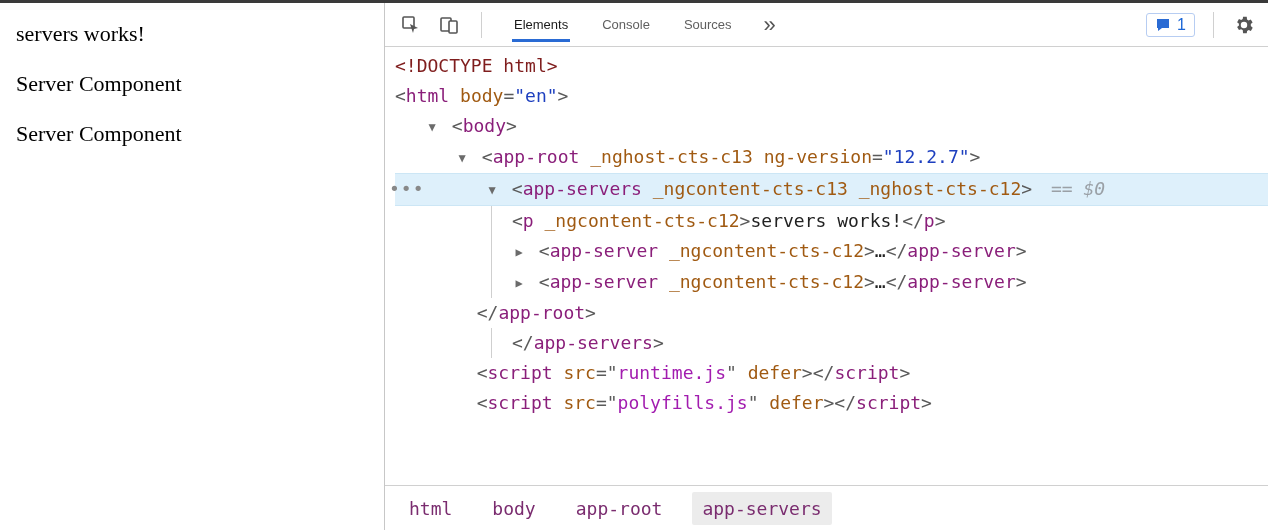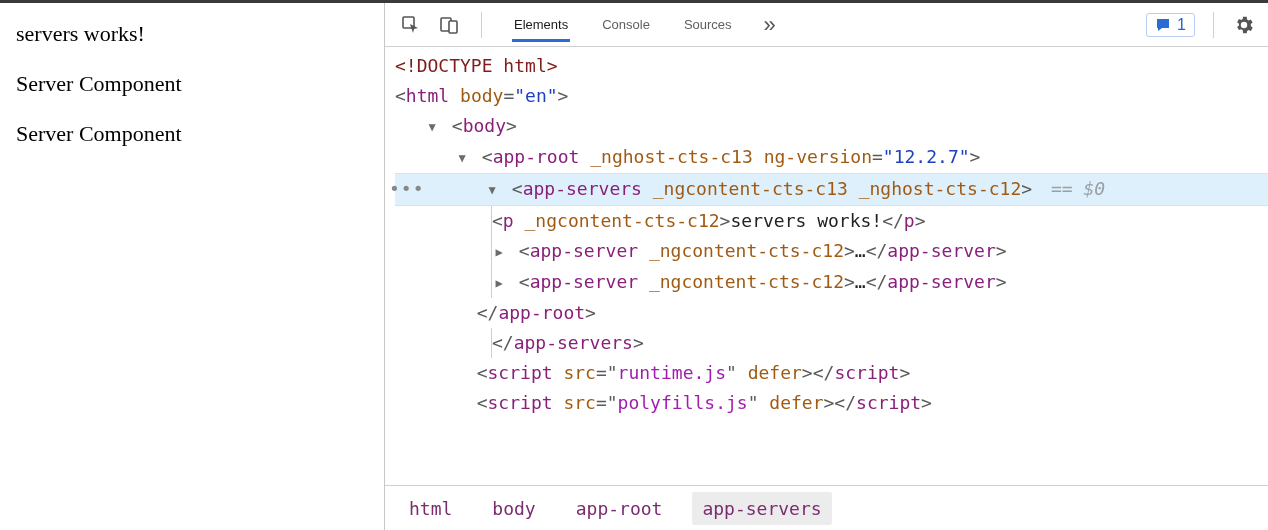--- a/index.html
+++ b/index.html
@@ -29,21 +29,21 @@
   .tag { color:#8a1f7a; }
   .at  { color:#a05a12; }
   .vl  { color:#1d3fbf; }
   .pn  { color:#5a5a5a; }
   .txt { color:#222; }
   .cm  { color:#7f1d1d; }
   .link{ color:#a21caf; }
   .hl  { background:#def0fb; border-top:1px solid #cce6f5; border-bottom:1px solid #cce6f5; position:relative; }
   .hl .dots { position:absolute; left:-6px; color:#888; font-size:18px; letter-spacing:1px; }
   .eq0 { color:#9aa0a6; font-style:italic; margin-left:8px; }
-  .spine { display:inline-block; border-left:1px solid #cfcfcf; margin-left:6px; padding-left:0; }
+  .spine { display:inline-block; border-left:1px solid #cfcfcf; margin-left:6px; padding-left:20px; }
   .breadcrumb { display:flex; align-items:center; gap:20px; height:44px; padding:0 14px; font-size:18px; }
   .bc { color:#7a2c6f; cursor:pointer; padding:6px 10px; }
   .bc.active { background:#ececec; border-radius:2px; }
 </style>
 </head>
 <body>
 
 <div class="wrap">
 
   <div class="page">

